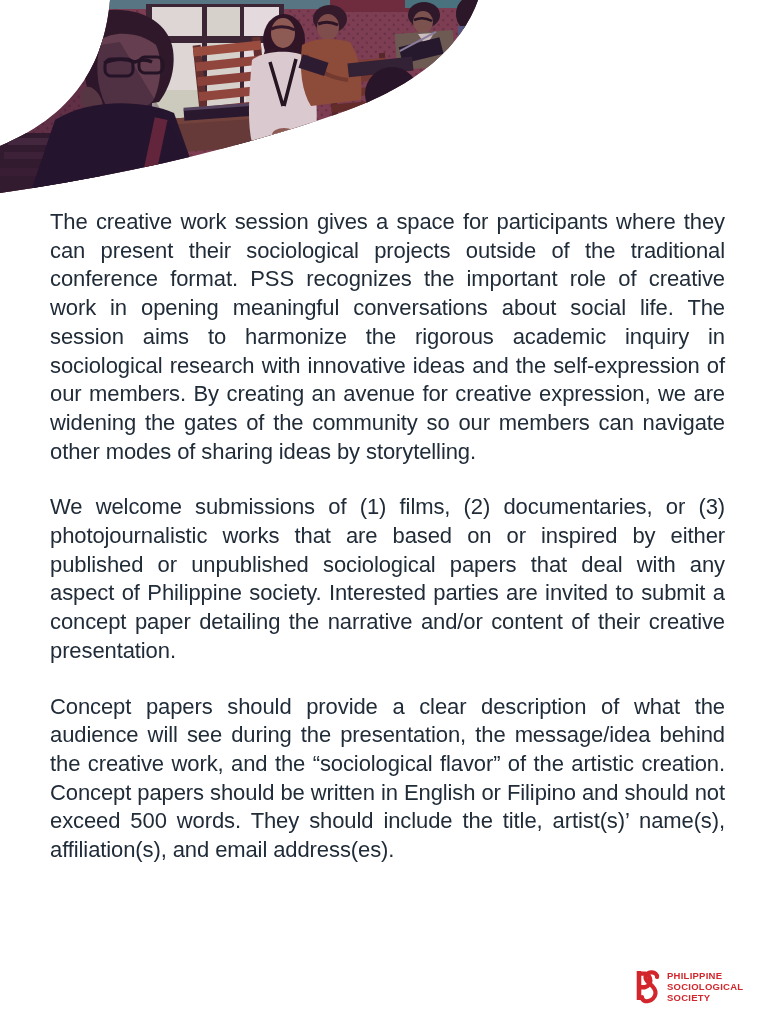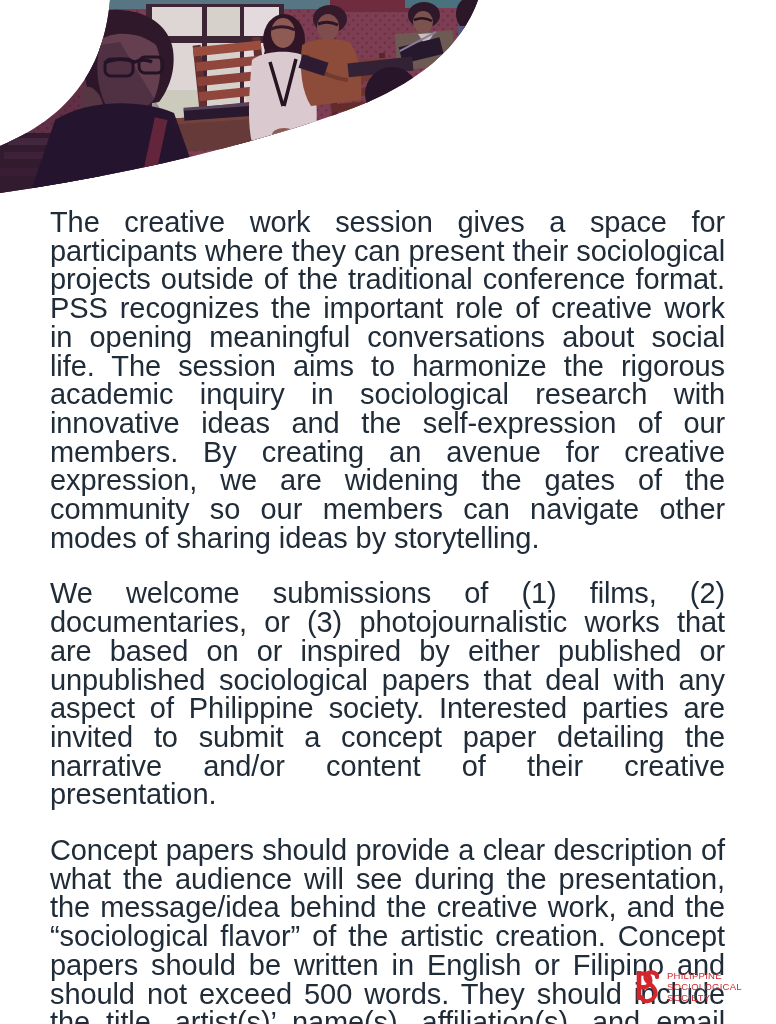--- a/index.html
+++ b/index.html
@@ -10,35 +10,35 @@
     background:#ffffff;
     overflow:hidden;
     font-family:"Liberation Sans",sans-serif;
   }
   .hero{position:absolute;top:0;left:0;display:block;}
   .body-copy{
     position:absolute;left:50px;top:208px;width:675px;
   }
   .body-copy p{
     margin:0 0 27px 0;
-    font-size:29px;line-height:28.7px;
+    font-size:22px;line-height:28.7px;
     color:#212c39;
     text-align:justify;
     text-justify:inter-word;
     letter-spacing:-0.1px;
   }
   .logo{
     position:absolute;left:635px;top:969px;
     display:flex;align-items:flex-start;
   }
   .logo .monogram{display:block;margin-right:6px;}
   .logo .logo-text{
     padding-top:2px;
     color:#d2262c;
-    font-size:9.5px;font-weight:normal;line-height:10.8px;
+    font-size:9.5px;font-weight:bold;line-height:10.8px;
     letter-spacing:0.25px;
     white-space:nowrap;
   }
 </style>
 </head>
 <body>
 
 <div class="page">
 
   <svg class="hero" width="490" height="200" viewBox="0 0 490 200" aria-hidden="true">

